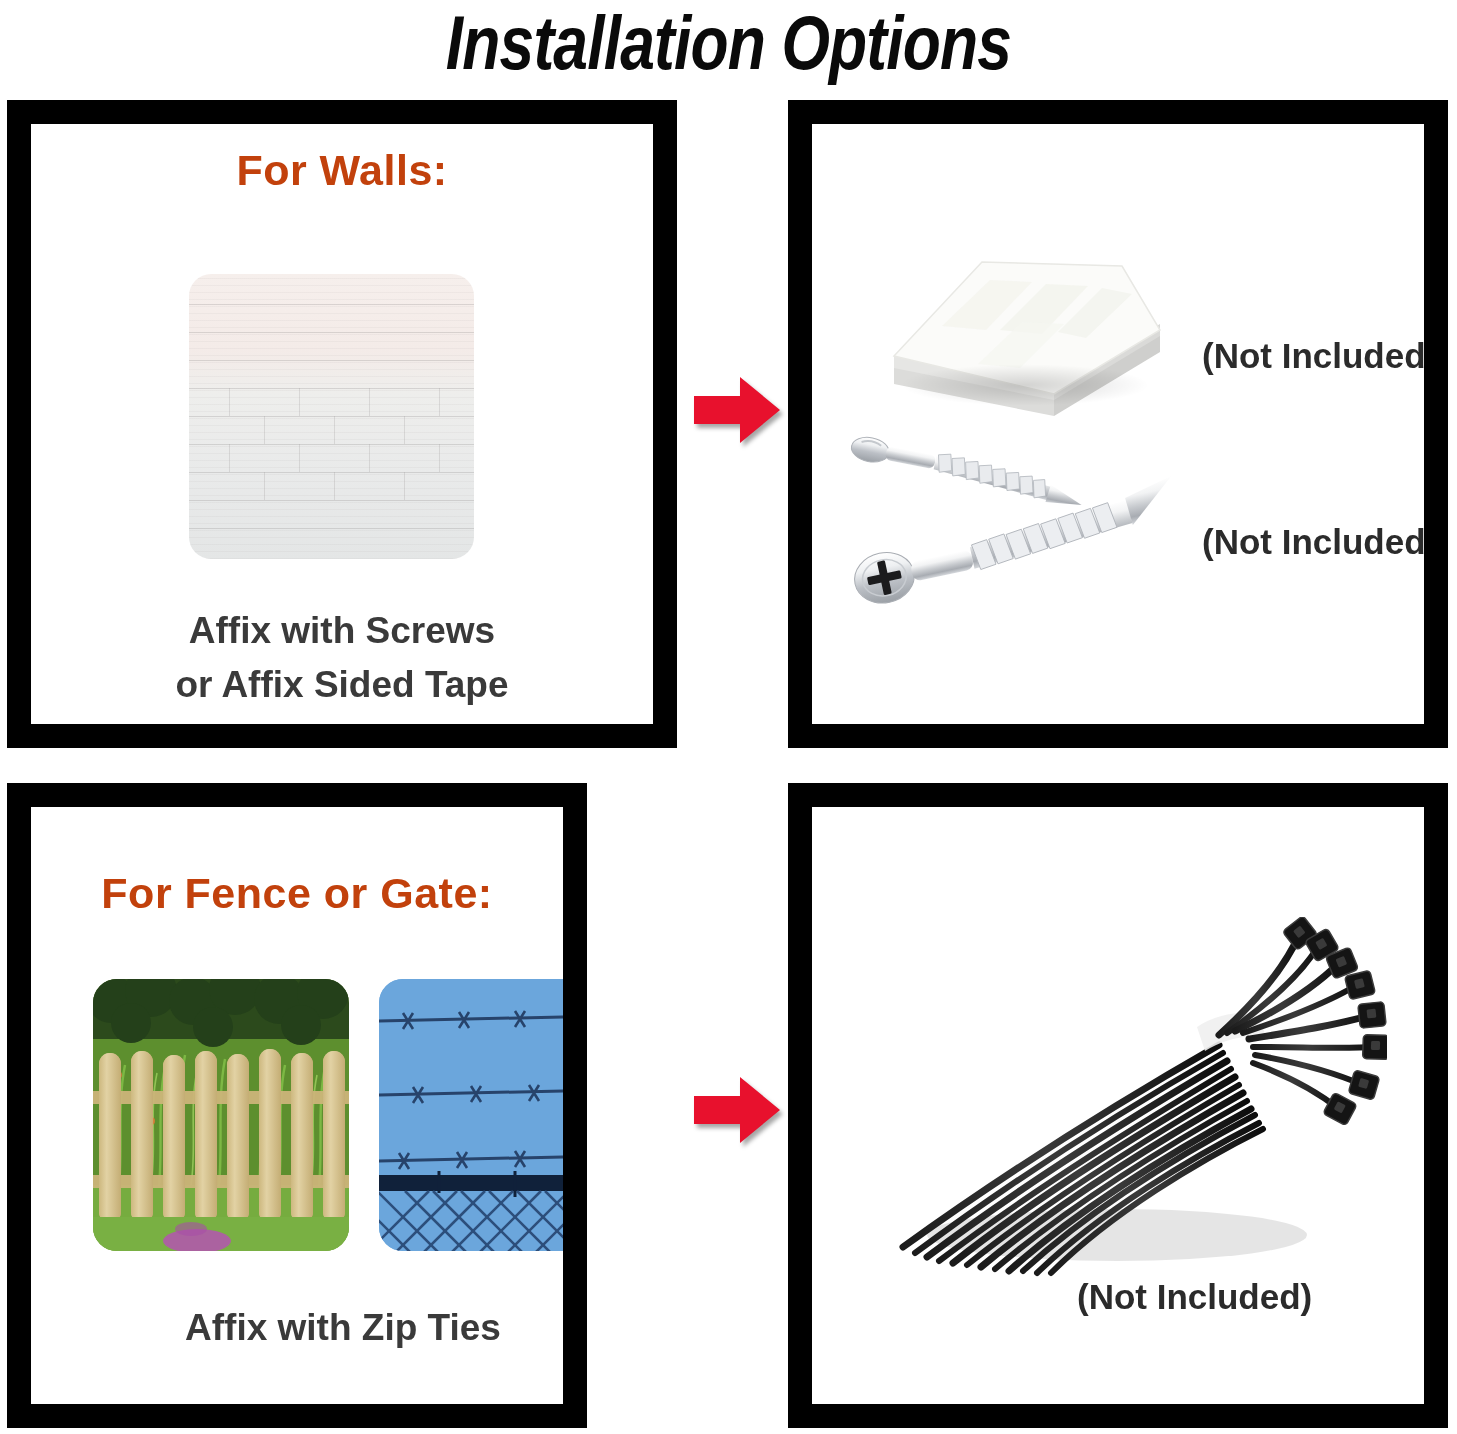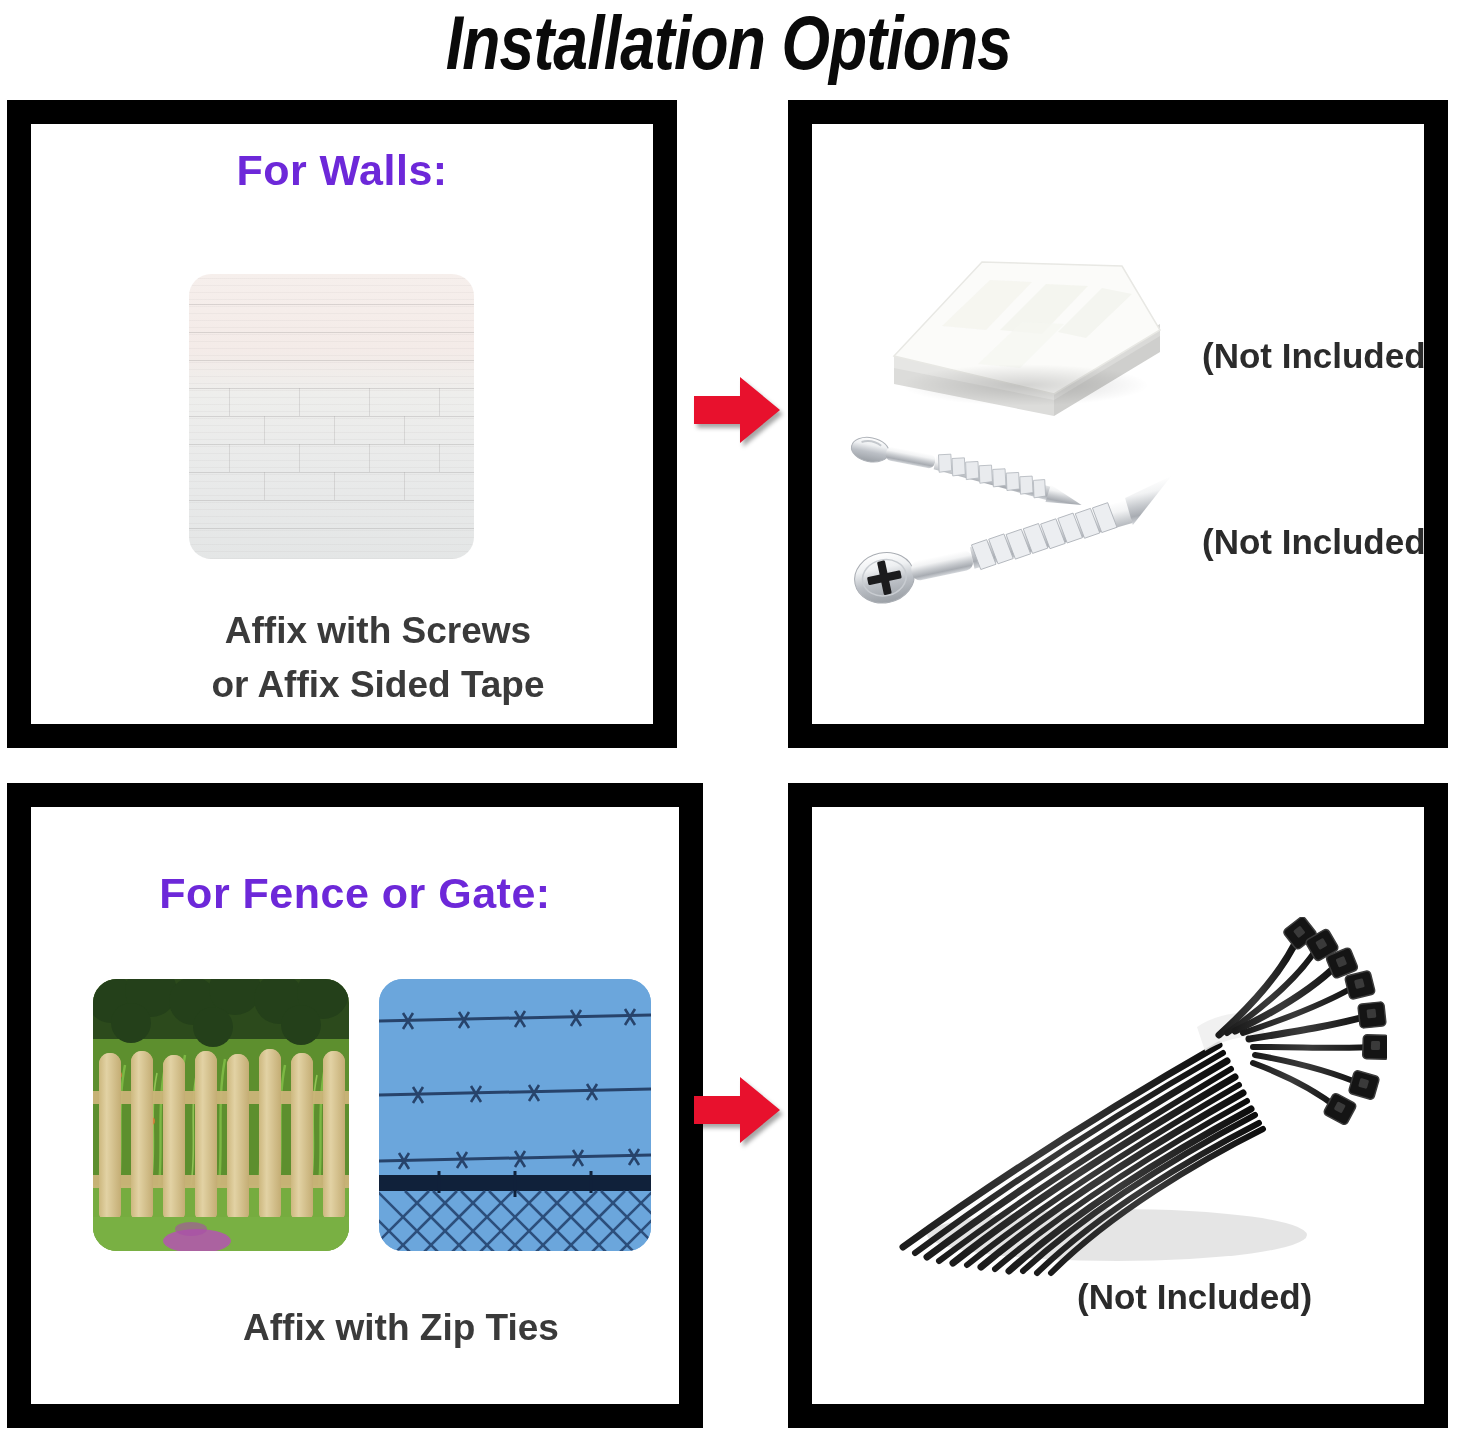--- a/index.html
+++ b/index.html
@@ -12,28 +12,28 @@
     display:flex;align-items:center;justify-content:center;
     font-size:76px;font-weight:bold;font-style:italic;color:#0a0a0a;
     letter-spacing:-1px;transform:scaleX(.82);transform-origin:50% 50%;
     white-space:nowrap;
   }
 
   
   .panel{position:absolute;background:#fff;border:24px solid #000;box-sizing:border-box;}
   #panel-tl{left:7px;  top:100px;  width:670px; height:648px;}
   #panel-tr{left:788px;top:100px;  width:660px; height:648px;}
-  #panel-bl{left:7px;  top:783px;  width:696px; height:645px;}
+  #panel-bl{left:7px;  top:783px;  width:580px; height:645px;}
   #panel-br{left:788px;top:783px;  width:660px; height:645px;}
   .inner{position:relative;width:100%;height:100%;background:#fff;overflow:hidden;}
 
   
   .heading{
     position:absolute;left:0;width:100%;text-align:center;
-    font-size:43px;font-weight:bold;color:#6d28d9;letter-spacing:.5px;
+    font-size:43px;font-weight:bold;color:#c2410c;letter-spacing:.5px;
   }
   .caption{
     position:absolute;left:0;width:100%;text-align:center;
     font-size:37px;font-weight:bold;color:#3a3a3a;line-height:1.45;
   }
   .note{
     position:absolute;font-size:35px;font-weight:bold;color:#2b2b2b;
     white-space:nowrap;
   }
 
@@ -99,21 +99,21 @@
       <div class="vseam" style="left:215px;top:142px;height:28px;"></div>
       <div class="vseam" style="left:40px; top:170px;height:28px;"></div>
       <div class="vseam" style="left:110px;top:170px;height:28px;"></div>
       <div class="vseam" style="left:180px;top:170px;height:28px;"></div>
       <div class="vseam" style="left:250px;top:170px;height:28px;"></div>
       <div class="vseam" style="left:75px; top:198px;height:28px;"></div>
       <div class="vseam" style="left:145px;top:198px;height:28px;"></div>
       <div class="vseam" style="left:215px;top:198px;height:28px;"></div>
     </div>
 
-    <div class="caption" style="top:480px;margin-left:36px;">
+    <div class="caption" style="top:480px;">
       <div>Affix with Screws</div>
       <div>or Affix Sided Tape</div>
     </div>
 
   </div>
 </div>
 
 <div class="arrow" style="left:692px;top:374px;">
   <svg width="90" height="72" viewBox="0 0 90 72" aria-hidden="true">
     <polygon points="2,22 48,22 48,3 88,36 48,69 48,50 2,50" fill="#E8112D"></polygon>

